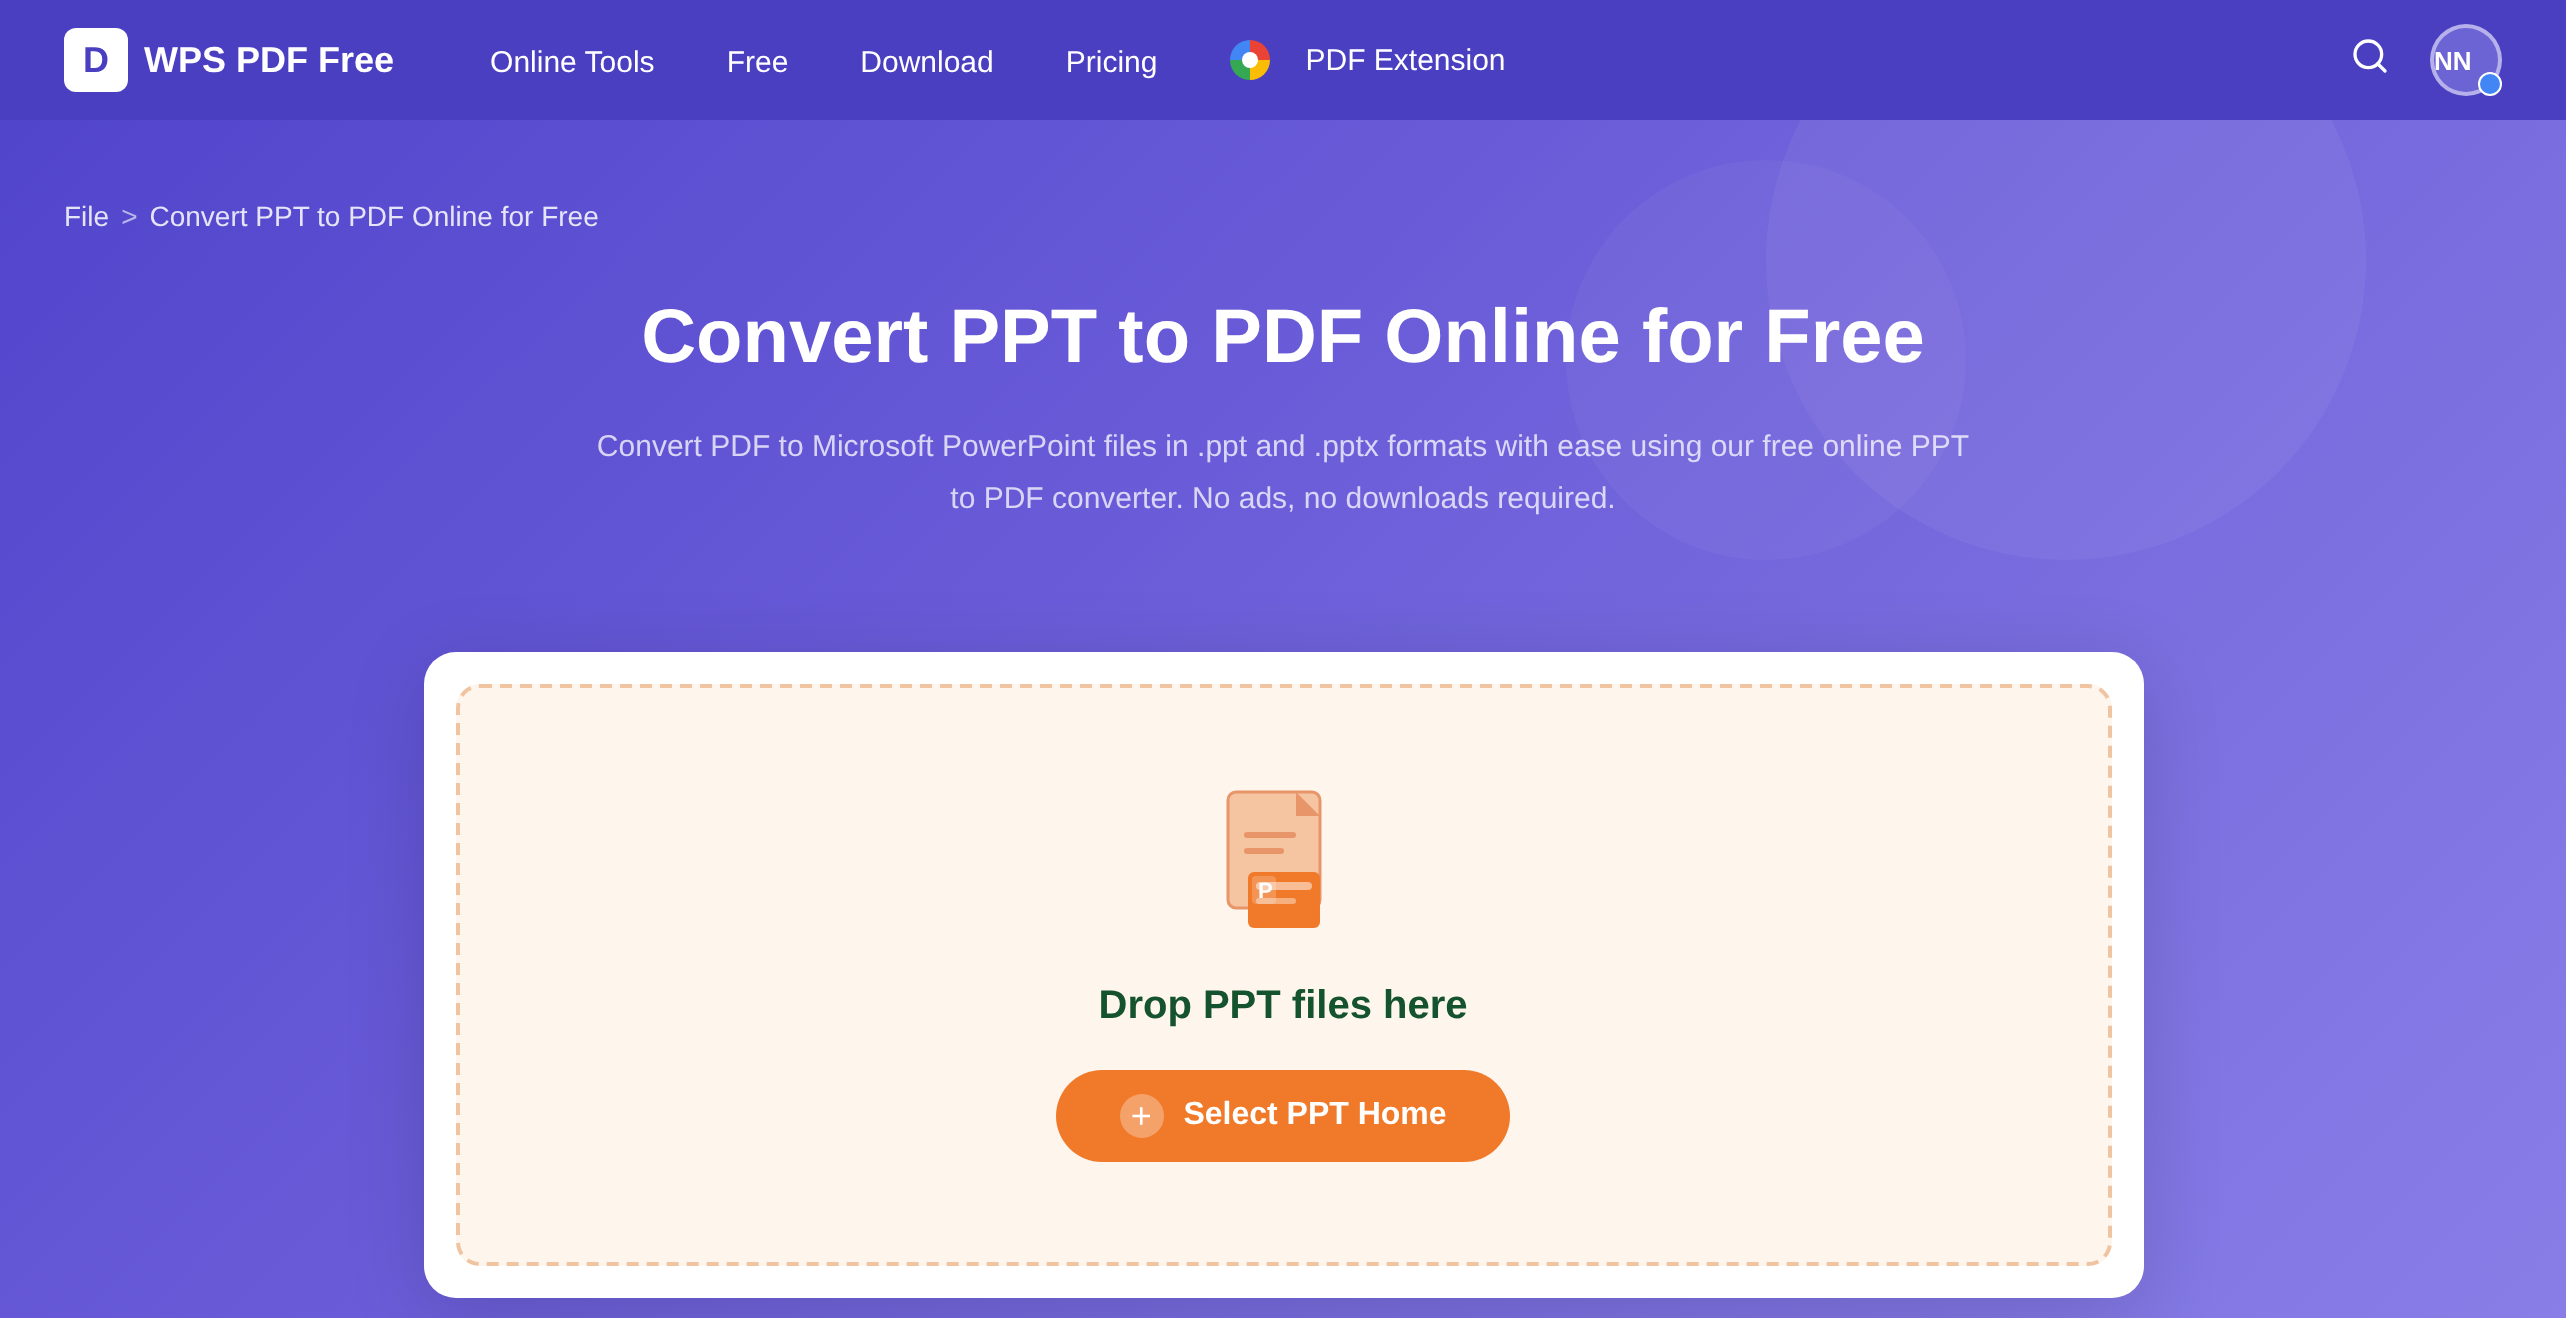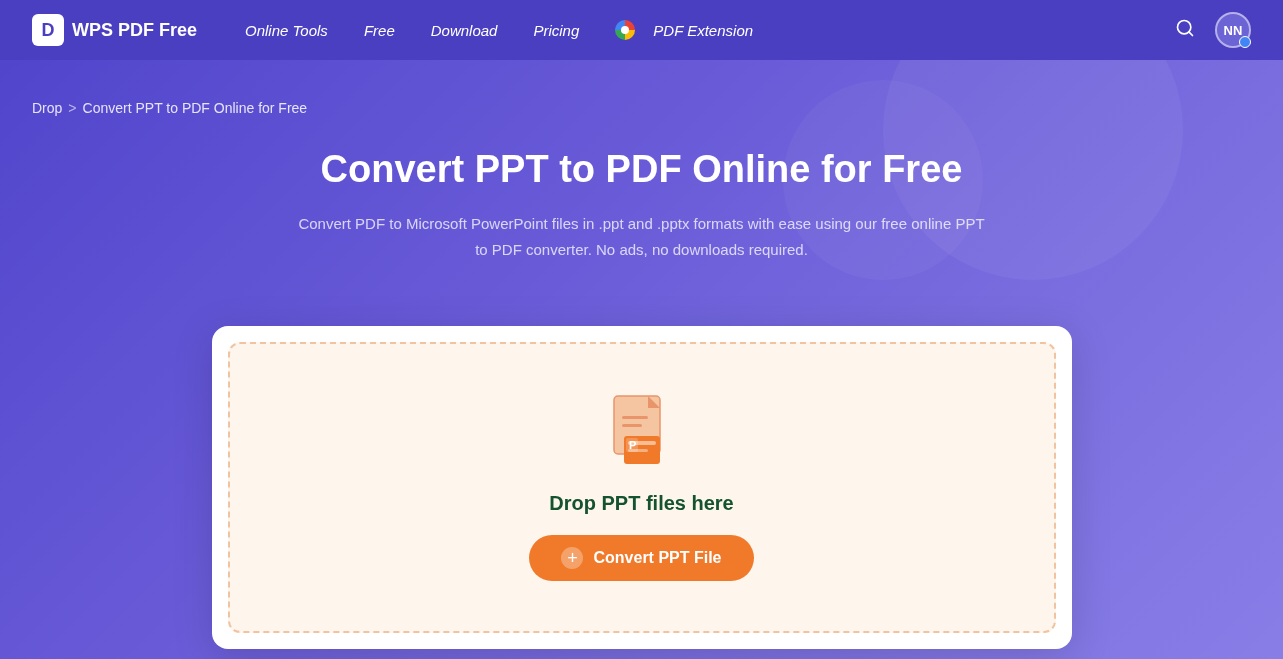--- a/index.html
+++ b/index.html
@@ -32,24 +32,23 @@
       border-radius: 6px;
       display: flex;
       align-items: center;
       justify-content: center;
       color: #4a3fc0;
       font-weight: 900;
       font-size: 18px;
     }
     .navbar-links {
       display: flex;
-      align-items: center;
+      align-items: flex-end;
       gap: 4px;
       flex: 1;
-      font-style: italic;
     }
     .navbar-link {
       color: white;
       text-decoration: none;
       padding: 8px 16px;
       border-radius: 4px;
       font-size: 15px;
       cursor: pointer;
     }
     .navbar-ext {
@@ -91,21 +90,21 @@
       padding: 4px;
     }
     .avatar {
       width: 36px;
       height: 36px;
       border-radius: 50%;
       background: #6c63d4;
       border: 2px solid rgba(255,255,255,0.5);
       display: flex;
       align-items: center;
-      justify-content: center;
+      justify-content: flex-start;
       color: white;
       font-size: 13px;
       font-weight: 600;
       cursor: pointer;
       position: relative;
     }
     .avatar-badge {
       position: absolute;
       bottom: -2px;
       right: -2px;
@@ -290,21 +289,21 @@
     <div class="avatar">
       <span>NN</span>
       <div class="avatar-badge"></div>
     </div>
   </div>
 </nav>
 
 <section class="hero">
 
   <div class="breadcrumb">
-    <a class="breadcrumb-home">Drop</a>
+    <a class="breadcrumb-home">File</a>
     <span class="breadcrumb-sep">&gt;</span>
     <span class="breadcrumb-current">Convert PPT to PDF Online for Free</span>
   </div>
 
   <h1 class="hero-title">Convert PPT to PDF Online for Free</h1>
 
   <p class="hero-desc">Convert PDF to Microsoft PowerPoint files in .ppt and .pptx formats with ease using our free online PPT to PDF converter. No ads, no downloads required.</p>
 
   <div class="upload-card-wrapper">
     <div class="upload-drop-zone">
@@ -327,17 +326,17 @@
           <text x="19" y="55" font-family="Arial" font-weight="900" font-size="11" fill="white">P</text>
         </svg>
       </div>
 
       <div class="drop-text">Drop PPT files here</div>
 
       <button class="select-btn">
         <div class="btn-plus">
           <span>+</span>
         </div>
-        <span>Convert PPT File</span>
+        <span>Select PPT Home</span>
       </button>
     </div>
   </div>
 </section>
 
 </body></html>

